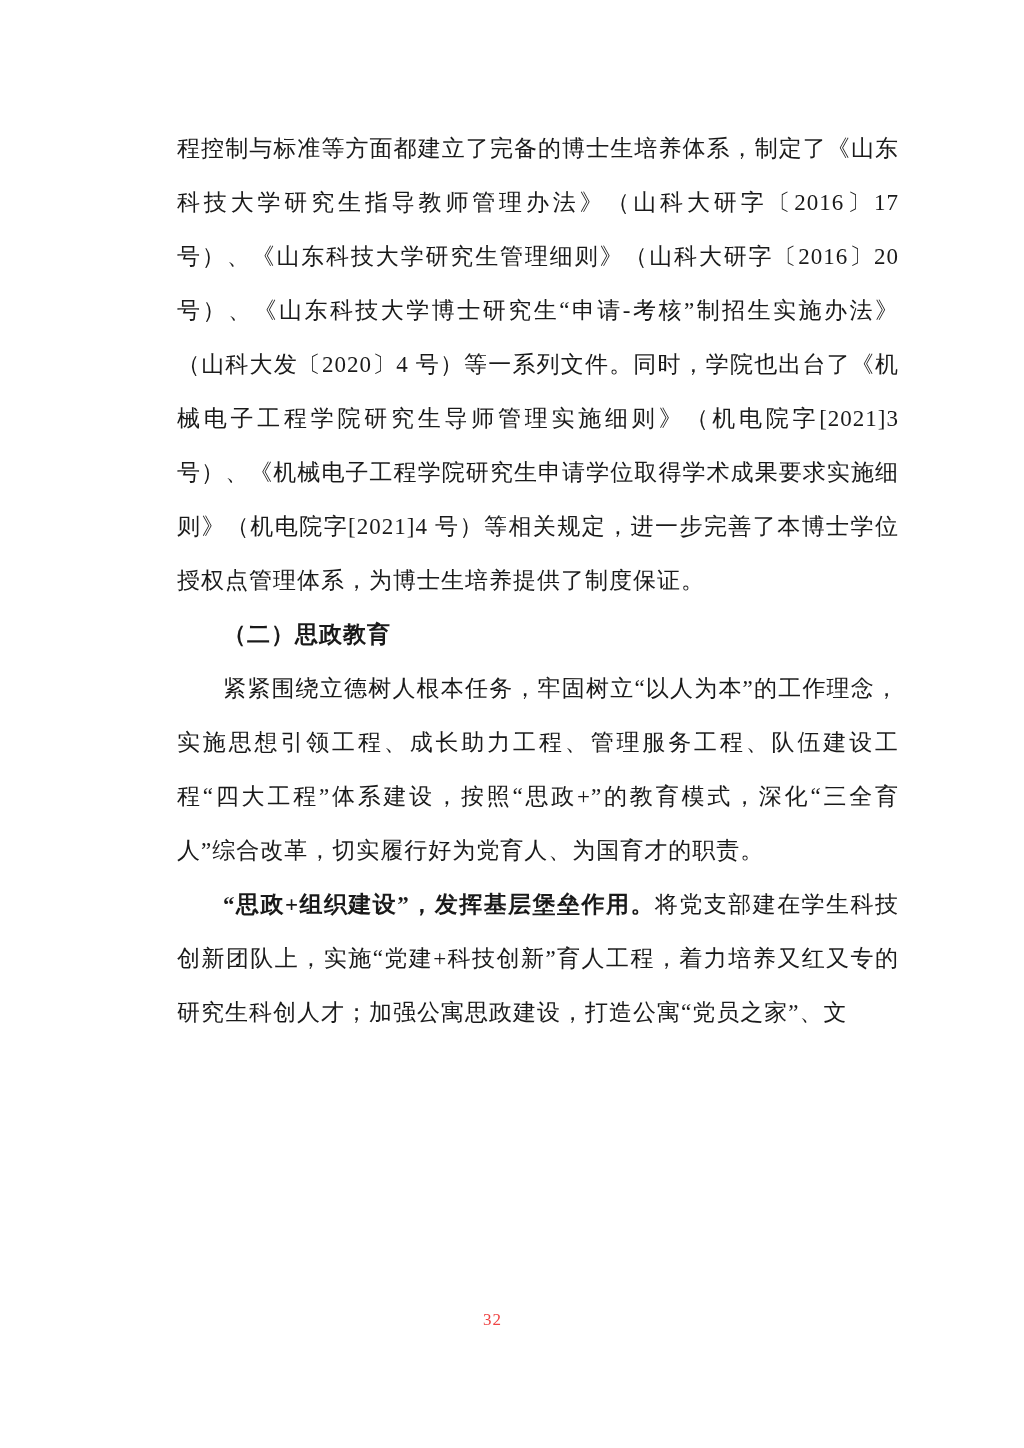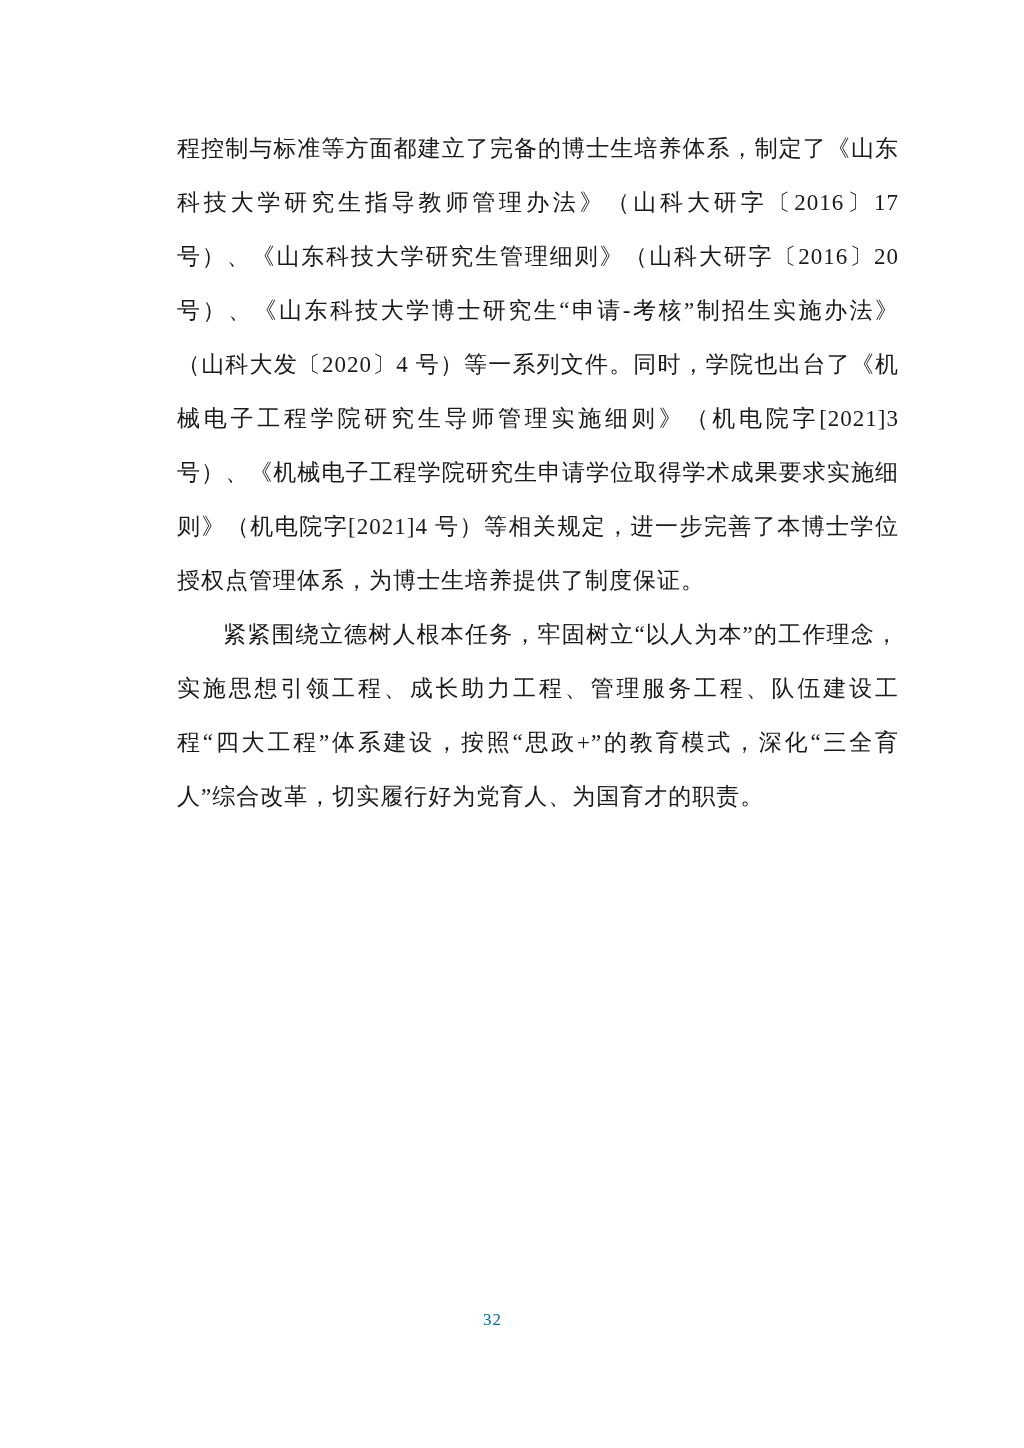--- a/index.html
+++ b/index.html
@@ -45,25 +45,27 @@
     font-weight: 700;
   }
   .page-number {
     position: absolute;
     top: 1310px;
     left: 0;
     width: 100%;
     text-align: center;
     font-size: 17px;
     letter-spacing: 1px;
-    color: #0369a1;
+    color: #ef4444;
   }
 </style>
 </head>
 <body>
 
 <div class="page">
   <div class="content">
       <p class=""><span class="seg">程控制与标准等方面都建立了完备的博士生培养体系，制定了《山东科技大学研究生指导教师管理办法》（山科大研字〔2016〕17 号）、《山东科技大学研究生管理细则》（山科大研字〔2016〕20 号）、《山东科技大学博士研究生“申请-考核”制招生实施办法》（山科大发〔2020〕4 号）等一系列文件。同时，学院也出台了《机械电子工程学院研究生导师管理实施细则》（机电院字[2021]3 号）、《机械电子工程学院研究生申请学位取得学术成果要求实施细则》（机电院字[2021]4 号）等相关规定，进一步完善了本博士学位授权点管理体系，为博士生培养提供了制度保证。</span></p>
+      <p class="indent"><span class="seg bold">（二）思政教育</span></p>
       <p class="indent"><span class="seg">紧紧围绕立德树人根本任务，牢固树立“以人为本”的工作理念，实施思想引领工程、成长助力工程、管理服务工程、队伍建设工程“四大工程”体系建设，按照“思政+”的教育模式，深化“三全育人”综合改革，切实履行好为党育人、为国育才的职责。</span></p>
+      <p class="indent"><span class="seg bold">“思政+组织建设”，发挥基层堡垒作用。</span><span class="seg">将党支部建在学生科技创新团队上，实施“党建+科技创新”育人工程，着力培养又红又专的研究生科创人才；加强公寓思政建设，打造公寓“党员之家”、文</span></p>
     </div>
   <div class="page-number">32</div>
 </div>
 
 </body></html>

